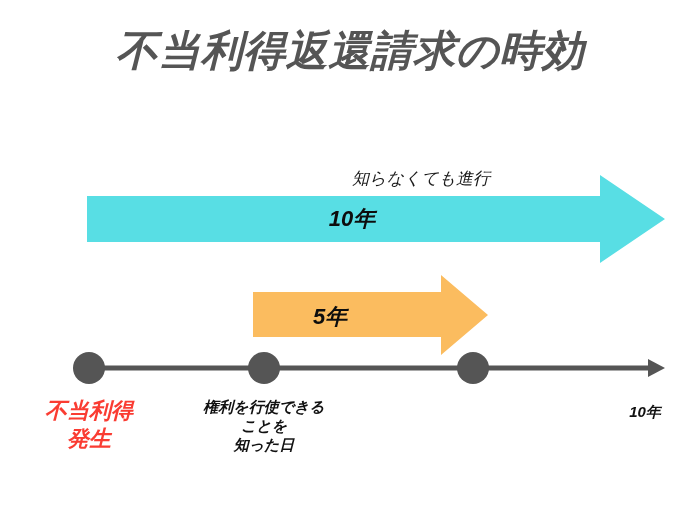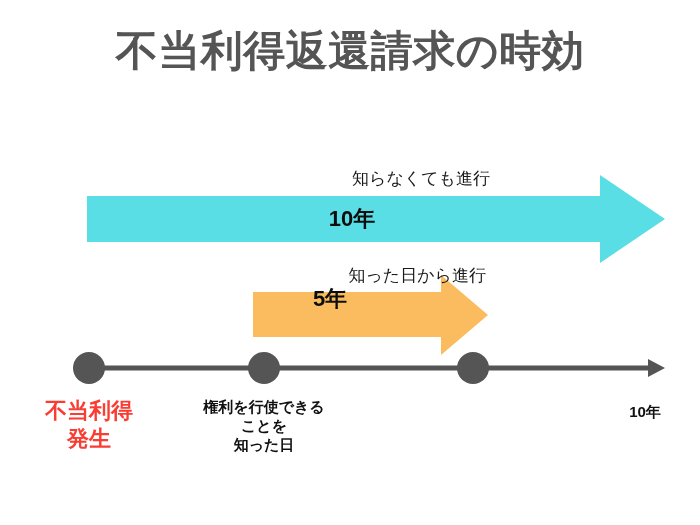--- a/index.html
+++ b/index.html
@@ -11,20 +11,21 @@
     height: 525px;
     background: #ffffff;
     font-family: "Liberation Sans", "DejaVu Sans", sans-serif;
     overflow: hidden;
   }
   #canvas {
     position: relative;
     width: 700px;
     height: 525px;
     background: #ffffff;
+    font-style: italic;
   }
 
   
   #title {
     position: absolute;
     left: 0;
     top: 28px;
     width: 700px;
     text-align: center;
     font-size: 42px;
@@ -74,21 +75,21 @@
     top: 208px;
     width: 300px;
   }
   #caption-five {
     left: 186px;
     top: 267px;
     width: 300px;
   }
   #value-five {
     left: 180px;
-    top: 288px;
+    top: 306px;
     width: 300px;
   }
 
   
   .tl-label {
     position: absolute;
     text-align: center;
     font-weight: bold;
     line-height: 1.25;
     white-space: nowrap;
@@ -142,21 +143,20 @@
 
     <circle cx="89" cy="368" r="16" fill="#555555"></circle>
     <circle cx="264" cy="368" r="16" fill="#555555"></circle>
     <circle cx="473" cy="368" r="16" fill="#555555"></circle>
   </svg>
 
   <div class="caption" id="caption-ten">知らなくても進行</div>
 
   <div class="arrow-value" id="value-ten">10年</div>
 
-  <div class="caption" id="caption-five">知った日から進行</div>
 
   <div class="arrow-value" id="value-five">5年</div>
 
   <div class="tl-label" id="label-known">
     <div>権利を行使できる</div>
     <div>ことを</div>
     <div>知った日</div>
   </div>
 
   <div class="tl-label" id="label-start">

